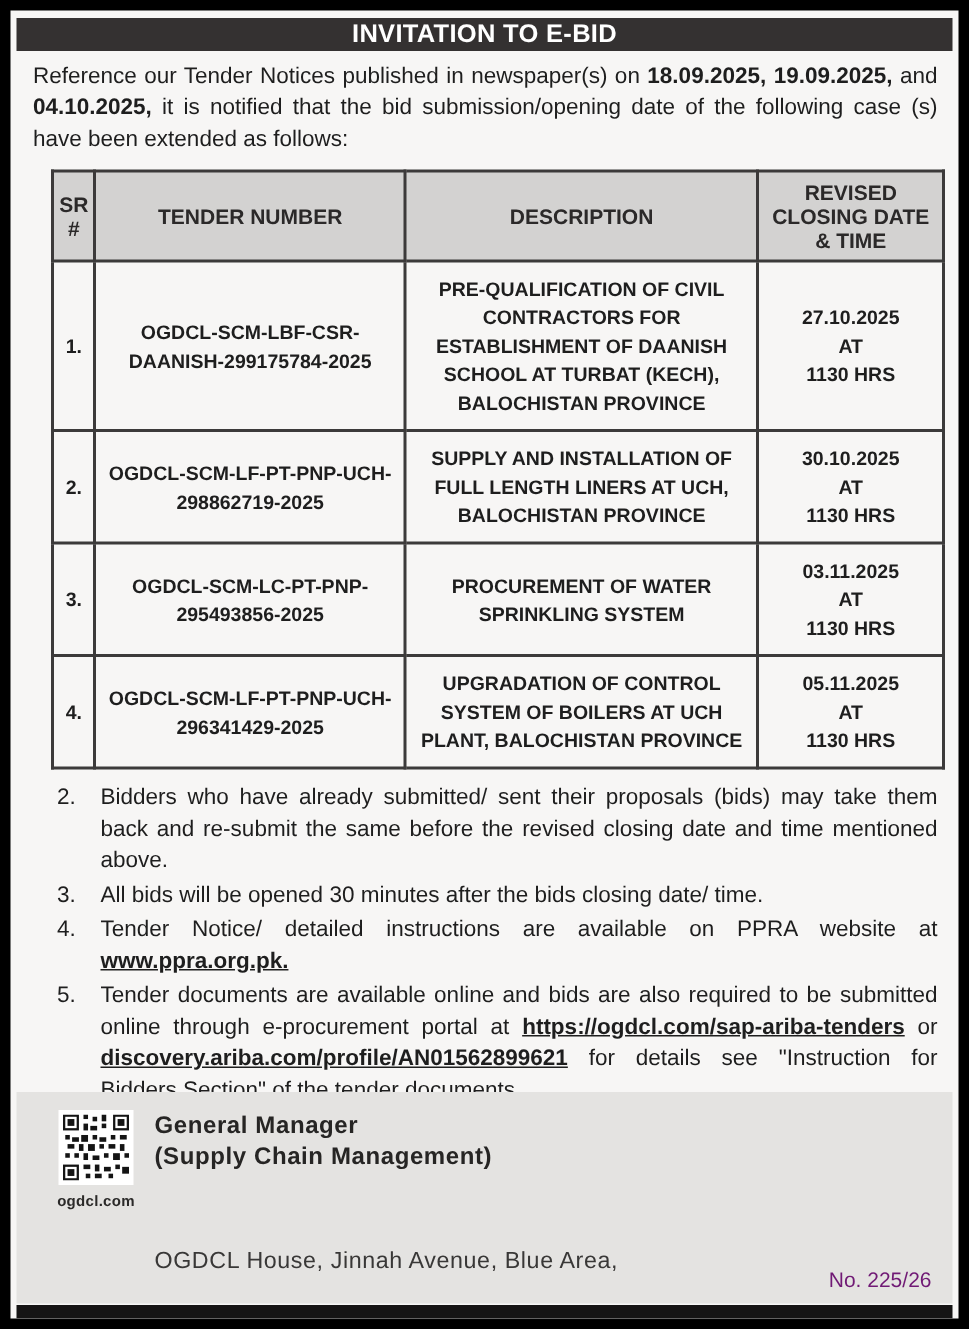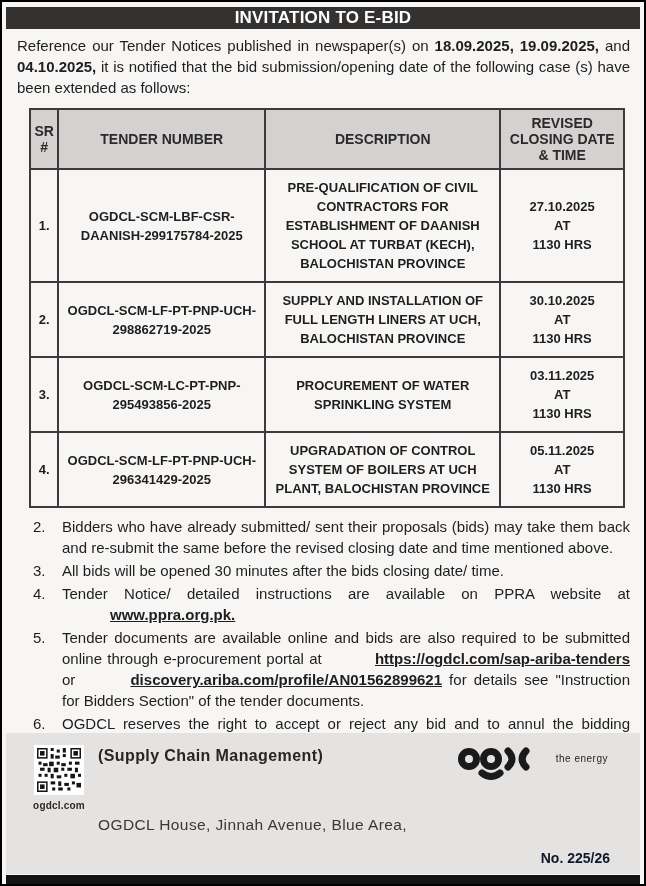--- a/index.html
+++ b/index.html
@@ -9,21 +9,21 @@
     background: #ecebea;
     font-family: "Liberation Sans", sans-serif;
     color: #222;
     position: relative;
     overflow: hidden;
   }
   .sheet {
     position: absolute;
     inset: 0;
     background: #f7f6f5;
-    border: 2px solid #000000;
+    border: 7px solid #000000;
     padding: 5px 4px 4px 4px;
     overflow: hidden;
   }
   .titlebar {
     background: #343131;
     color: #ffffff;
     text-align: center;
     font-weight: bold;
     font-size: 17px;
     line-height: 22px;
@@ -40,21 +40,21 @@
   }
   .intro {
     padding: 6px 10px 7px 11px;
     font-size: 15px;
     line-height: 21px;
     text-align: justify;
     color: #1e1e1e;
   }
   .b { font-weight: bold; }
   .u { text-decoration: underline; }
-  a { color: inherit; font-weight: bold; text-decoration: underline; cursor: pointer; margin-left: 48px; }
+  a { color: inherit; font-weight: bold; text-decoration: underline; cursor: pointer; }
   table.tenders {
     border-collapse: collapse;
     margin: 3px 0 5px 23px;
     width: 596px;
     table-layout: fixed;
   }
   table.tenders th, table.tenders td {
     border: 2px solid #3c3a3a;
   }
   table.tenders th {
@@ -152,25 +152,24 @@
   .logo-block svg { display: block; }
   .logo-tagline {
     font-size: 10px;
     color: #262524;
     letter-spacing: 0.5px;
     margin-left: 6px;
     margin-top: -12px;
   }
   .notice-no {
     position: absolute;
-    right: 30px;
+    right: 14px;
     bottom: 8px;
     font-size: 14px;
-    color: #0f172a;
-    font-weight: bold;
+    color: #701a75;
   }
 </style>
 </head>
 <body>
 
 <div class="sheet">
 
   <div class="titlebar">INVITATION TO E-BID</div>
 
   <p class="intro"><span>Reference our Tender Notices published in newspaper(s) on </span><span class="b">18.09.2025, </span><span class="b">19.09.2025,</span><span> and </span><span class="b">04.10.2025,</span><span> it is notified that the bid submission/opening date of the following case (s) have been extended as follows:</span></p>
@@ -296,35 +295,24 @@
             <g fill="#141414">
                 <rect x="2" y="2" width="3" height="3"></rect>
                 <rect x="24" y="2" width="3" height="3"></rect>
                 <rect x="2" y="24" width="3" height="3"></rect>
               </g>
           </svg>
         </span>
         <div class="qr-caption">ogdcl.com</div>
       </div>
       <div class="contact">
+        <div class="bold-line">General Manager</div>
         <div class="bold-line">(Supply Chain Management)</div>
         <div class="addr-line">OGDCL House, Jinnah Avenue, Blue Area,</div>
         <div class="addr-line">Tel: +92 (51) 920023540/3795</div>
       </div>
     </div>
-    <div class="logo-block">
-      <svg width="92" height="34" viewBox="0 0 92 34" xmlns="http://www.w3.org/2000/svg">
-        <g stroke="#1b1a1a" stroke-width="7" fill="none" stroke-linecap="round">
-          <circle cx="11" cy="12" r="7.5"></circle>
-          <circle cx="33" cy="12" r="7.5"></circle>
-          <path d="M24 26 Q 33 33 42 26"></path>
-          <path d="M50 4 Q 58 12 50 20"></path>
-          <path d="M68 4 Q 60 12 68 20"></path>
-        </g>
-      </svg>
-      <span class="logo-tagline">the energy</span>
-    </div>
     <div class="notice-no">No. 225/26</div>
   </div>
 
   <div class="bottombar"></div>
 
 </div>
 
 </body></html>

